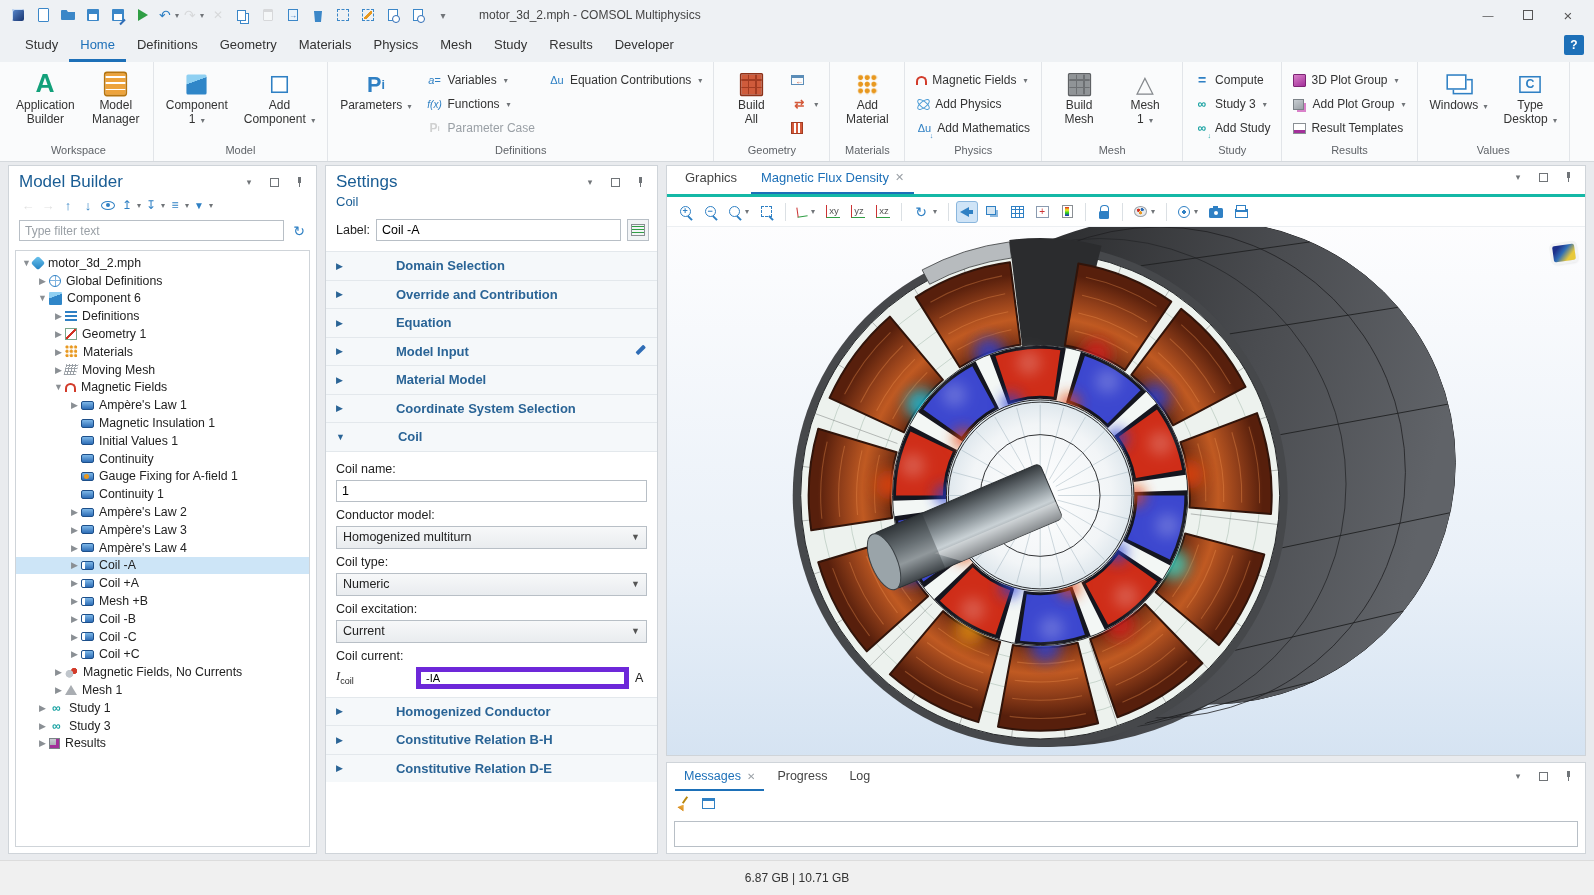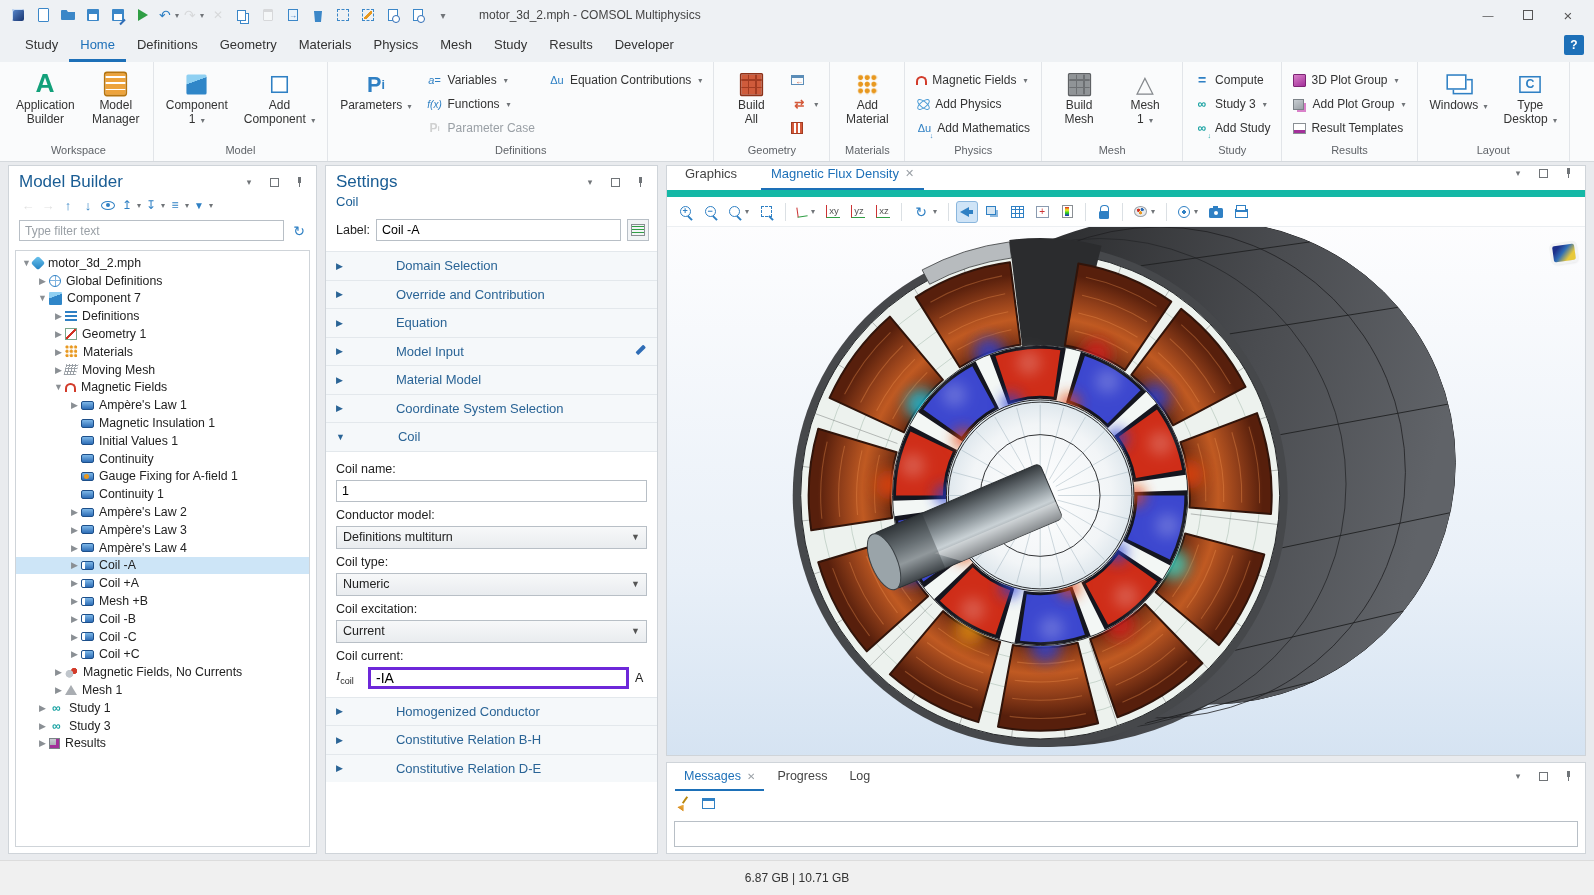--- a/index.html
+++ b/index.html
@@ -57,37 +57,37 @@
   .trow.sel{ background:#cde5f7; }
 
   #settings{ left:325px; top:165px; width:333px; bottom:41px; }
   .set-sub{ font-size:13px; color:#1a5d94; padding:0 10px 6px 10px; }
   .label-row{ display:flex; align-items:center; gap:6px; padding:4px 8px 10px 10px; }
   .label-cap{ font-size:12.5px; color:#222; }
   .label-input{ flex:1; height:22px; border:1px solid #b8bfc6; font-size:12.5px; padding:0 5px; }
   .sq-btn{ width:22px; height:22px; border:1px solid #b8bfc6; background:#f2f4f6; display:flex; align-items:center; justify-content:center; }
   .sec{ display:flex; align-items:center; height:28.5px; background:#f5f8fa; border-top:1px solid #e3e8ec; padding:0 10px; gap:9px; }
   .sec .chev{ font-size:9px; color:#2a6496; }
-  .sec .slbl{ font-size:13px; color:#2a6496; font-weight:400;padding-left:44px; }
+  .sec .slbl{ font-size:13px; color:#2a6496; font-weight:700;padding-left:44px; }
   .sec .trail{ margin-left:auto; }
   .coil-form{ padding:4px 10px 8px 10px; border-top:1px solid #e3e8ec; }
   .fcap{ font-size:12.5px; color:#222; margin:6px 0 4px 0; }
   .ftext{ width:100%; height:22px; border:1px solid #b8bfc6; font-size:12.5px; padding:0 5px; }
   .fsel{ width:100%; height:23px; border:1px solid #b8bfc6; background:linear-gradient(#f7f8f9,#e9ecef); display:flex; align-items:center; font-size:12.5px; padding:0 6px; color:#222; }
   .fsel .dd{ margin-left:auto; font-size:9px; color:#555; }
   .cur-row{ display:flex; align-items:center; gap:6px; margin-top:2px; }
   .sym{ font-size:12.5px; color:#222; width:26px; }
   .sym i{ font-family:"Liberation Serif",serif; }
   .sym sub{ font-size:9px; }
-  .cur-input{ flex:1; height:22px; border:3px solid #6d28d9; font-size:14px; padding:0 5px; }
+  .cur-input{ flex:1; height:22px; border:5px solid #6d28d9; font-size:11px; padding:0 5px;margin-left:48px; }
   .unit{ font-size:12.5px; color:#222; width:12px; }
 
   #rightcol{ position:absolute; left:666px; top:165px; right:8px; bottom:41px; display:flex; flex-direction:column; gap:6px; background:transparent; }
   #graphics{ position:relative; flex:1; background:#fff; border:1px solid #cfd4d9; display:flex; flex-direction:column; }
-  .gtabs{ display:flex; align-items:flex-end; height:31px; border-bottom:7px solid #14b8a6; padding:0 8px; gap:14px; }
+  .gtabs{ display:flex; align-items:flex-end; height:31px; border-bottom:3px solid #14b8a6; padding:0 8px; gap:4px; }
   .gtab{ display:flex; align-items:center; gap:6px; padding:6px 10px 7px 10px; font-size:13px; color:#444; border-bottom:2.5px solid transparent; }
   .gtab.active{ color:#1d70b8; border-bottom-color:#1d70b8; }
   .gtab .x{ font-size:11px; color:#9aa0a6; }
   .gtoolbar{ display:flex; align-items:center; height:30px; padding:0 8px; gap:3px; border-bottom:1px solid #eceff2; }
   .gbtn{ height:22px; min-width:22px; padding:0 3px; display:inline-flex; align-items:center; justify-content:center; gap:2px; border-radius:3px; border:1px solid transparent; }
   .gbtn.active{ background:#cfe4f7; border-color:#8ab6dd; }
   .gsep{ width:1px; height:18px; background:#dbe0e4; margin:0 4px; }
   .gcanvas{ flex:1; position:relative; overflow:hidden; }
   .gcanvas svg{ position:absolute; inset:0; width:100%; height:100%; }
   .corner-ico{ position:absolute; top:18px; right:10px; width:22px; height:16px; border-radius:2px; background:linear-gradient(135deg,#1b2f8a 20%,#2f6db6 45%,#e8c93a 75%); box-shadow:0 0 0 3px #f2f3f4, 1px 2px 3px rgba(0,0,0,.25); transform:rotate(-8deg); }
@@ -508,21 +508,21 @@
           <div class="rlbl">Windows <span class="ddc">▾</span></div>
         </div>
         <div class="rlarge" data-name="reset-desktop-button">
           <div class="icwrap">
             <span class="ic" data-name="reset-desktop-icon">C</span>
           </div>
           <div class="rlbl">Type</div>
           <div class="rlbl">Desktop <span class="ddc">▾</span></div>
         </div>
       </div>
-      <div class="rlabel" data-name="ribbon-group-label">Layout</div>
+      <div class="rlabel" data-name="ribbon-group-label">Values</div>
     </div>
   </div>
 
 <div class="panel" id="model-builder" data-name="model-builder-panel">
   <div class="panel-head">
     <span class="panel-title" data-name="model-builder-title">Model Builder</span>
     <span class="panel-ctrls" id="mb-ctrls">
         <span class="tbtn" data-name="chevron-down-button">
           <span class="ic" data-name="chevron-down-icon">▾</span>
         </span>
@@ -580,21 +580,21 @@
         <span data-name="tree-item-label">motor_3d_2.mph</span>
       </div>
       <div class="trow" data-name="tree-item-global-definitions" style="padding-left: 20px;">
         <span class="chev" data-name="chevron-right-icon">▶</span>
         <span class="ic" data-name="global-definitions-icon"></span>
         <span data-name="tree-item-label">Global Definitions</span>
       </div>
       <div class="trow" data-name="tree-item-component-1" style="padding-left: 20px;">
         <span class="chev" data-name="chevron-down-icon">▼</span>
         <span class="ic" data-name="component-icon"></span>
-        <span data-name="tree-item-label">Component 7</span>
+        <span data-name="tree-item-label">Component 6</span>
       </div>
       <div class="trow" data-name="tree-item-definitions" style="padding-left: 36px;">
         <span class="chev" data-name="chevron-right-icon">▶</span>
         <span class="ic" data-name="definitions-node-icon"></span>
         <span data-name="tree-item-label">Definitions</span>
       </div>
       <div class="trow" data-name="tree-item-geometry-1" style="padding-left: 36px;">
         <span class="chev" data-name="chevron-right-icon">▶</span>
         <span class="ic" data-name="geometry-node-icon"></span>
         <span data-name="tree-item-label">Geometry 1</span>
@@ -769,21 +769,21 @@
     </div>
   <div class="sec" data-name="section-coil">
     <span class="chev" data-name="chevron-down-icon">▼</span>
     <span class="slbl">Coil</span>
   </div>
   <div class="coil-form" data-name="coil-form">
     <div class="fcap" data-name="coil-name-caption">Coil name:</div>
     <input class="ftext" data-name="coil-name-input" value="1" style="">
     <div class="fcap" data-name="conductor-model-caption">Conductor model:</div>
     <div class="fsel" data-name="conductor-model-select">
-        <span>Definitions multiturn</span>
+        <span>Homogenized multiturn</span>
         <span class="dd">▼</span>
       </div>
     <div class="fcap" data-name="coil-type-caption">Coil type:</div>
     <div class="fsel" data-name="coil-type-select">
         <span>Numeric</span>
         <span class="dd">▼</span>
       </div>
     <div class="fcap" data-name="coil-excitation-caption">Coil excitation:</div>
     <div class="fsel" data-name="coil-excitation-select">
         <span>Current</span>

